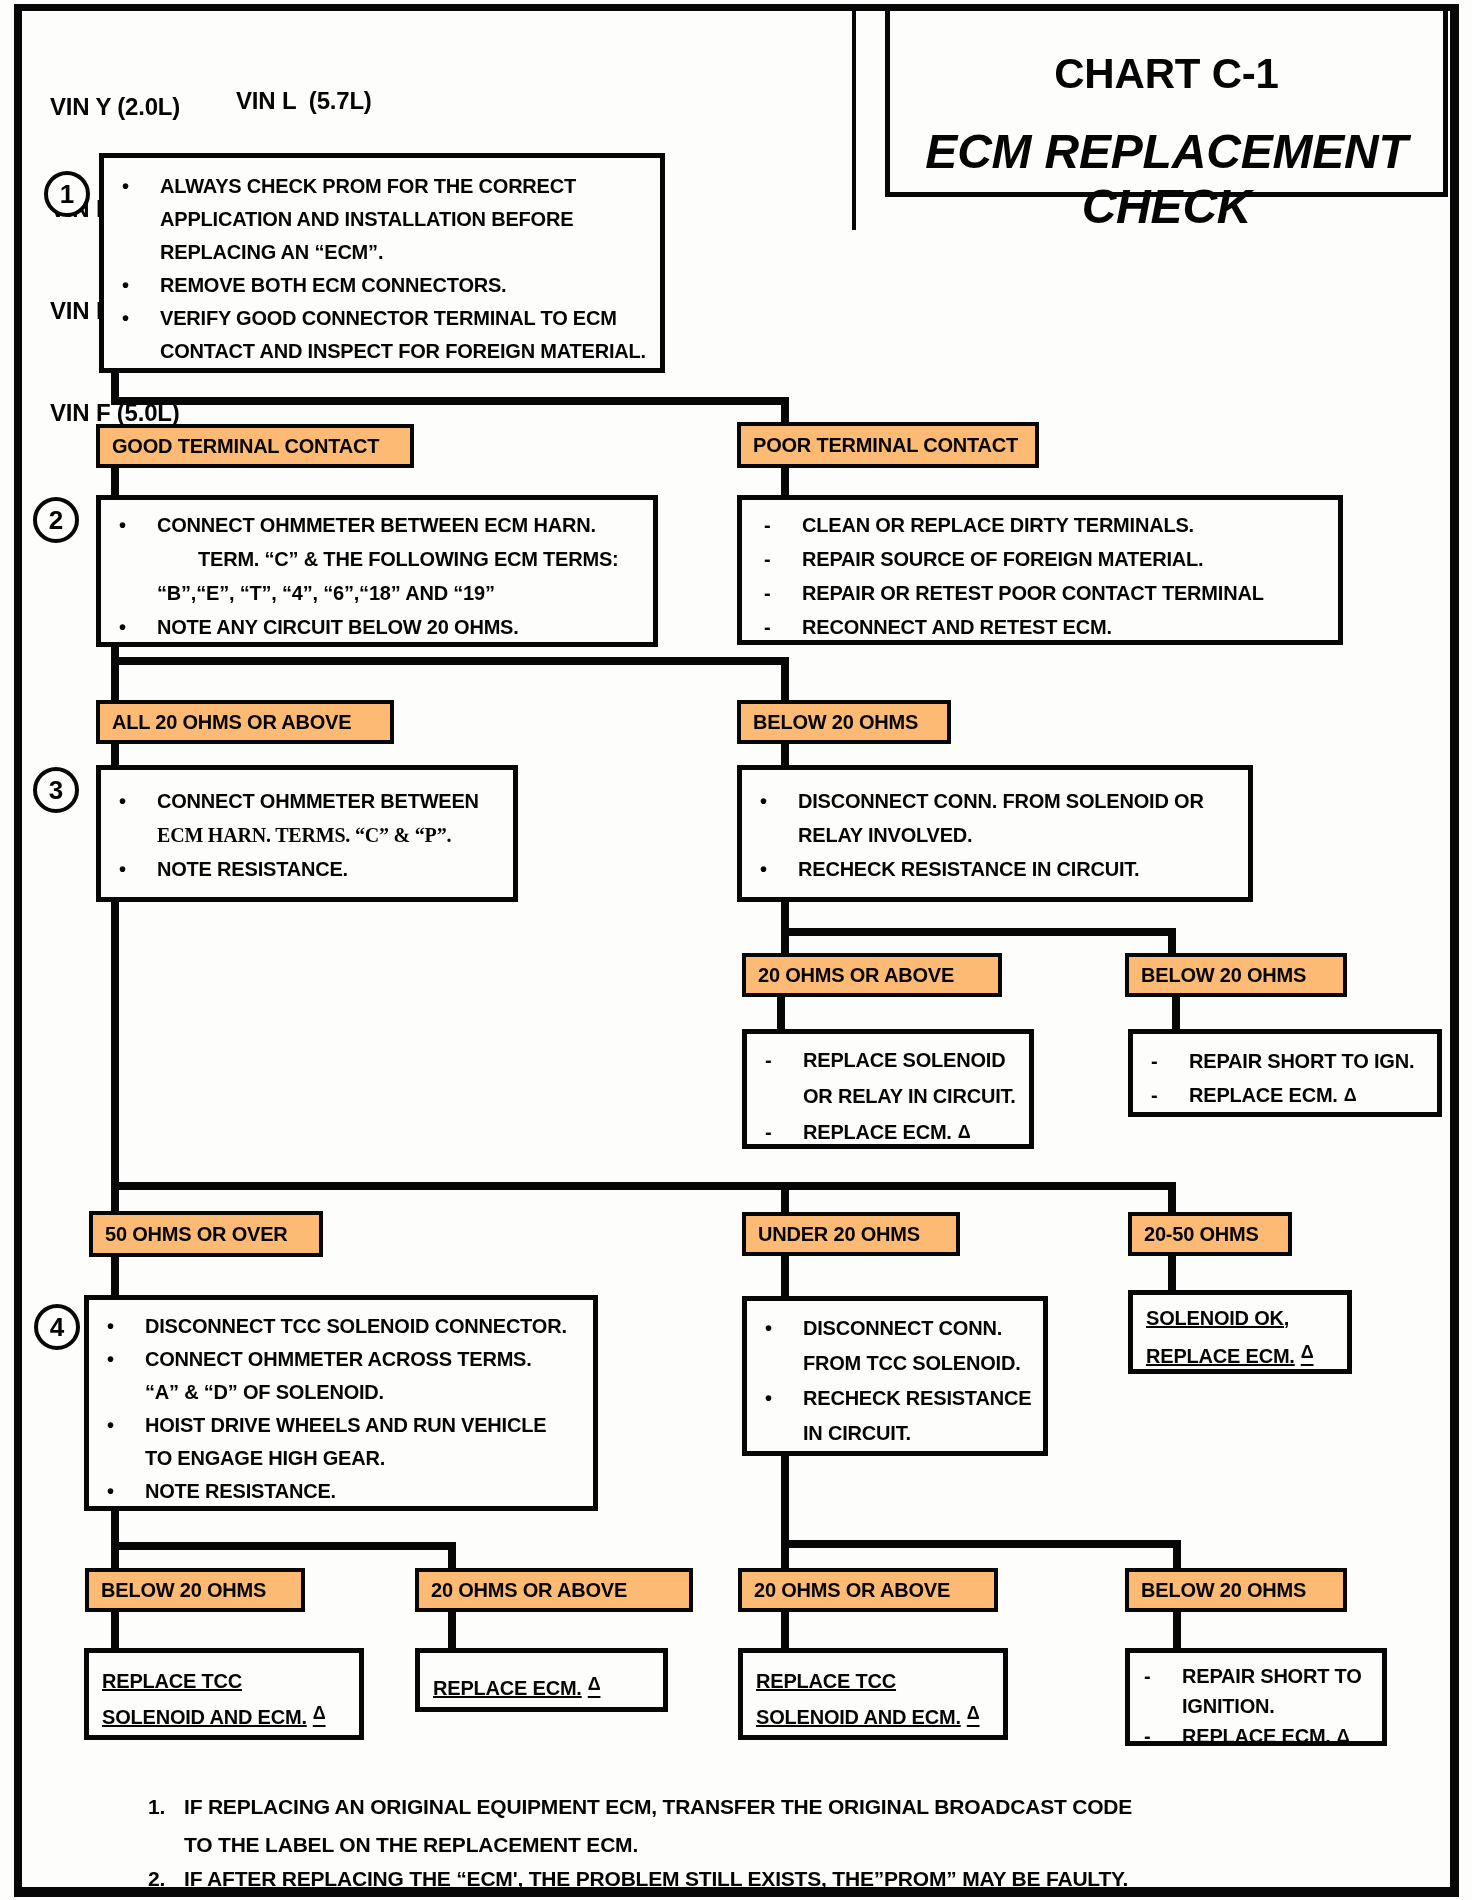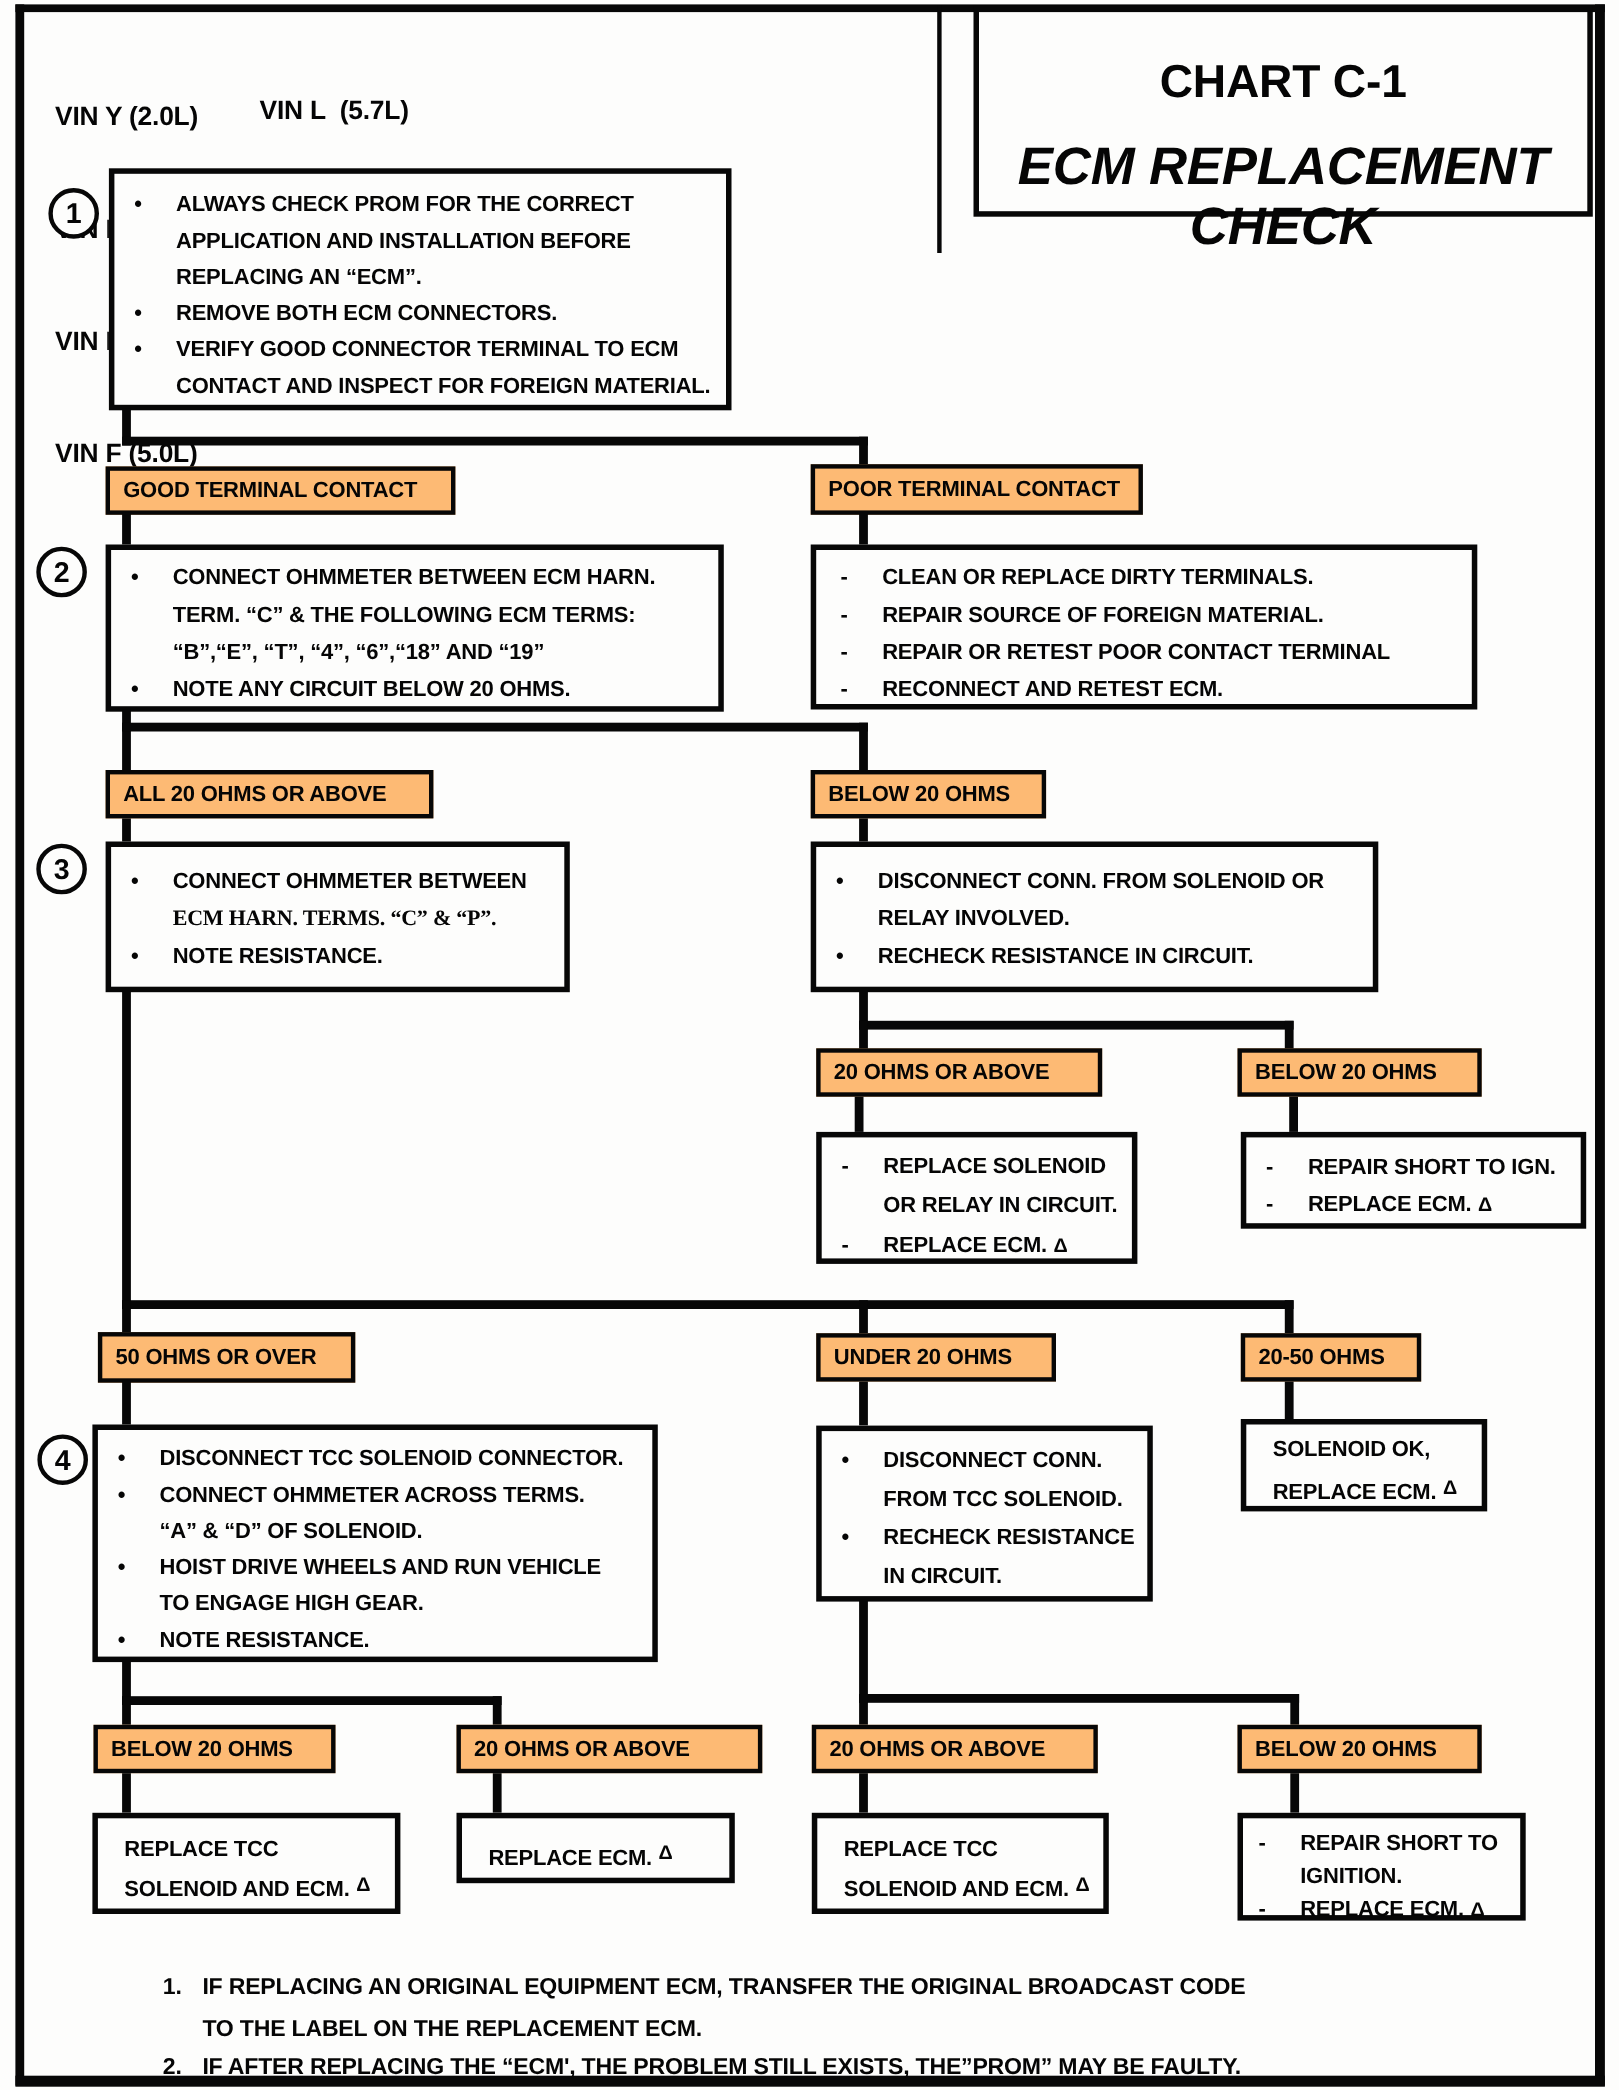--- a/index.html
+++ b/index.html
@@ -5,21 +5,21 @@
   html,body{margin:0;padding:0;background:#ffffff;}
   .page{position:relative;width:1472px;height:1900px;background:#fdfdfc;color:#050505;
         font-family:"Liberation Sans","DejaVu Sans",sans-serif;font-weight:700;
         letter-spacing:-0.2px;overflow:hidden;}
   .bar{position:absolute;background:#070707;}
   .box{position:absolute;border:5px solid #070707;background:#fdfdfc;box-sizing:border-box;}
   .lbl{position:absolute;border:4px solid #070707;background:#fdba74;box-sizing:border-box;
        font-size:20px;display:flex;align-items:center;padding-left:12px;white-space:nowrap;}
   .ln{display:flex;font-size:20px;line-height:33px;white-space:nowrap;}
   .mk{width:38px;padding-left:6px;flex:0 0 auto;text-align:left;}
-  .noMk{padding-left:24px;font-size:20px;line-height:34px;white-space:nowrap;}
+  .noMk{padding-left:13px;font-size:20px;line-height:34px;white-space:nowrap;text-decoration:underline;}
   sup{font-size:18px;vertical-align:5px;margin-left:6px;}
   .circle{position:absolute;width:46px;height:46px;border:4px solid #070707;border-radius:50%;
           background:#fdfdfc;box-sizing:border-box;display:flex;align-items:center;justify-content:center;
           font-size:26px;}
   .vin{position:absolute;font-size:24px;line-height:34px;white-space:pre;}
   .titlebox{position:absolute;border:5px solid #070707;box-sizing:border-box;text-align:center;}
   .fn{position:absolute;display:flex;font-size:21px;white-space:nowrap;}
   .fn .n{width:36px;flex:0 0 auto;}
 </style>
 </head>
@@ -90,21 +90,21 @@
   <div class="bar" style="left:781px;top:466px;width:8px;height:31px;"></div>
 
   <div class="circle" style="left:33px;top:497px;">
       <span>2</span>
     </div>
   <div class="box" style="left:96px;top:495px;width:562px;height:152px;padding:8px 6px 0 12px;">
     <div class="ln" style="line-height:34px;">
         <span class="mk">•</span>
         <span>CONNECT OHMMETER BETWEEN ECM HARN.</span>
       </div>
-    <div class="ln" style="line-height:34px;">
+    <div class="ln" style="line-height:34px;gap:41px;">
         <span class="mk"></span>
         <span>TERM. “C” &amp; THE FOLLOWING ECM TERMS:</span>
       </div>
     <div class="ln" style="line-height:34px;">
         <span class="mk"></span>
         <span>“B”,“E”, “T”, “4”, “6”,“18” AND “19”</span>
       </div>
     <div class="ln" style="line-height:34px;">
         <span class="mk">•</span>
         <span>NOTE ANY CIRCUIT BELOW 20 OHMS.</span>

